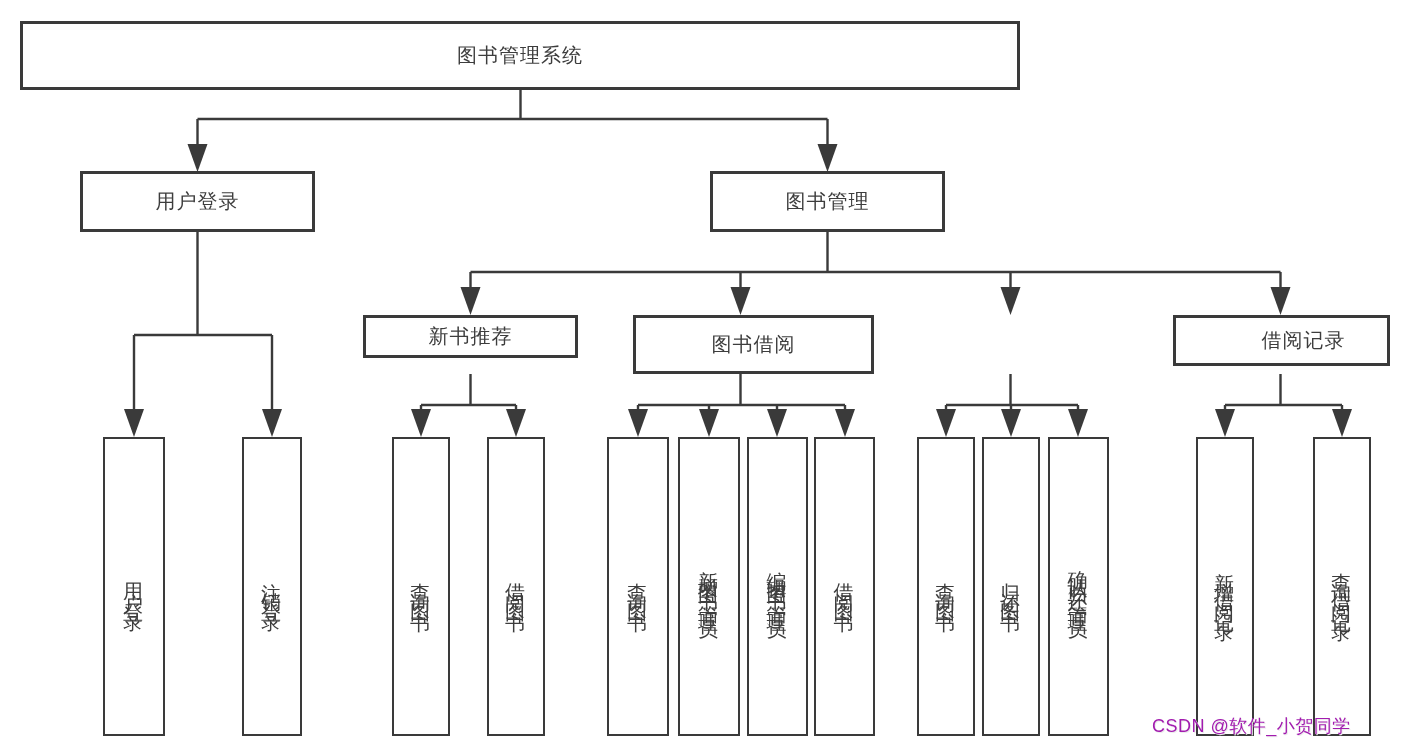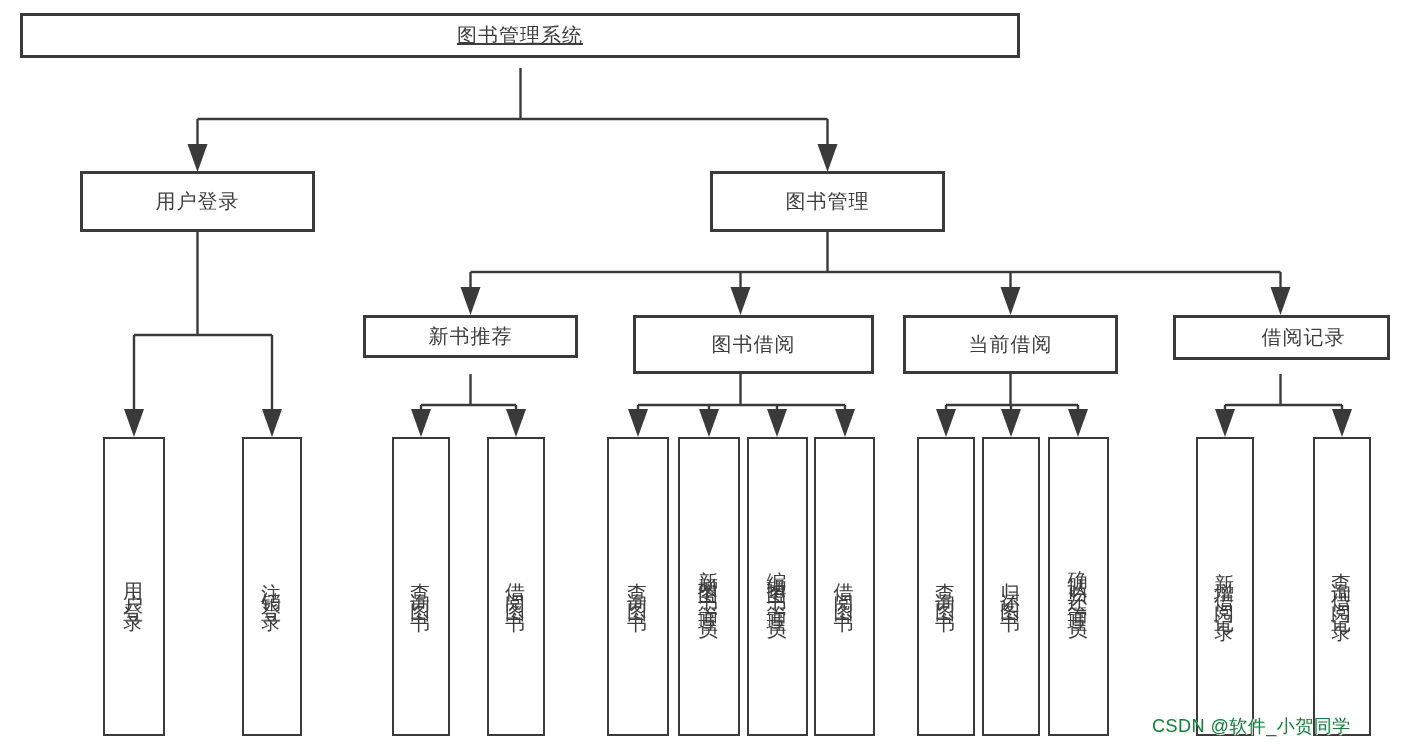--- a/index.html
+++ b/index.html
@@ -14,44 +14,44 @@
     border:3px solid #3a3a3a;box-sizing:border-box;
     display:flex;align-items:center;justify-content:center;
     font-size:20px;letter-spacing:1px;white-space:nowrap;
   }
   .leaf{
     top:437px;height:299px;border-width:2.5px;
     writing-mode:vertical-rl;letter-spacing:10px;white-space:normal;
   }
   .leaf.long{letter-spacing:7px;}
   
-  .n-root {left:20px;  top:13px;  width:1000px;height:45px;text-decoration:underline;}
+  .n-root {left:20px;  top:21px;  width:1000px;height:69px;}
   .n-login{left:80px;  top:171px; width:235px; height:61px;}
   .n-mgmt {left:710px; top:171px; width:235px; height:61px;}
   .n-l3-1 {left:363px; top:315px; width:215px; height:43px;}
   .n-l3-2 {left:633px; top:315px; width:241px; height:59px;}
   .n-l3-3 {left:903px; top:315px; width:215px; height:59px;}
-  .n-l3-4 {left:1173px;top:315px; width:217px; height:45px;padding-left:44px;}
+  .n-l3-4 {left:1173px;top:315px; width:217px; height:51px;padding-left:44px;}
   
   .f-1 {left:103px; width:62px;}
   .f-2 {left:242px; width:60px;}
   .f-3 {left:392px; width:58px;}
   .f-4 {left:487px; width:58px;}
   .f-5 {left:607px; width:62px;}
   .f-6 {left:678px; width:62px;}
   .f-7 {left:747px; width:61px;}
   .f-8 {left:814px; width:61px;}
   .f-9 {left:917px; width:58px;}
   .f-10{left:982px; width:58px;}
   .f-11{left:1048px;width:61px;}
   .f-12{left:1196px;width:58px;}
   .f-13{left:1313px;width:58px;}
   .watermark{
     position:absolute;z-index:3;left:1152px;top:714px;
-    font-size:18px;color:#15803d;letter-spacing:0.5px;
+    font-size:18px;color:#a21caf;letter-spacing:0.5px;
     text-shadow:1px 1px 0 #ececec;white-space:nowrap;
   }
 </style>
 </head>
 <body>
 
 <div class="canvas">
 
   <svg class="connectors" width="1405" height="747" viewBox="0 0 1405 747">
 
@@ -87,21 +87,20 @@
     </g>
   </svg>
 
   <div class="node n-root">图书管理系统</div>
 
   <div class="node n-login">用户登录</div>
   <div class="node n-mgmt">图书管理</div>
 
   <div class="node n-l3-1">新书推荐</div>
   <div class="node n-l3-2">图书借阅</div>
-  <div class="node n-l3-3">当前借阅</div>
   <div class="node n-l3-4">借阅记录</div>
 
   <div class="node leaf f-1">用户登录</div>
   <div class="node leaf f-2">注销登录</div>
 
   <div class="node leaf f-3">查询图书</div>
   <div class="node leaf f-4">借阅图书</div>
 
   <div class="node leaf f-5">查询图书</div>
   <div class="node leaf long f-6">新增图书（管理员）</div>

